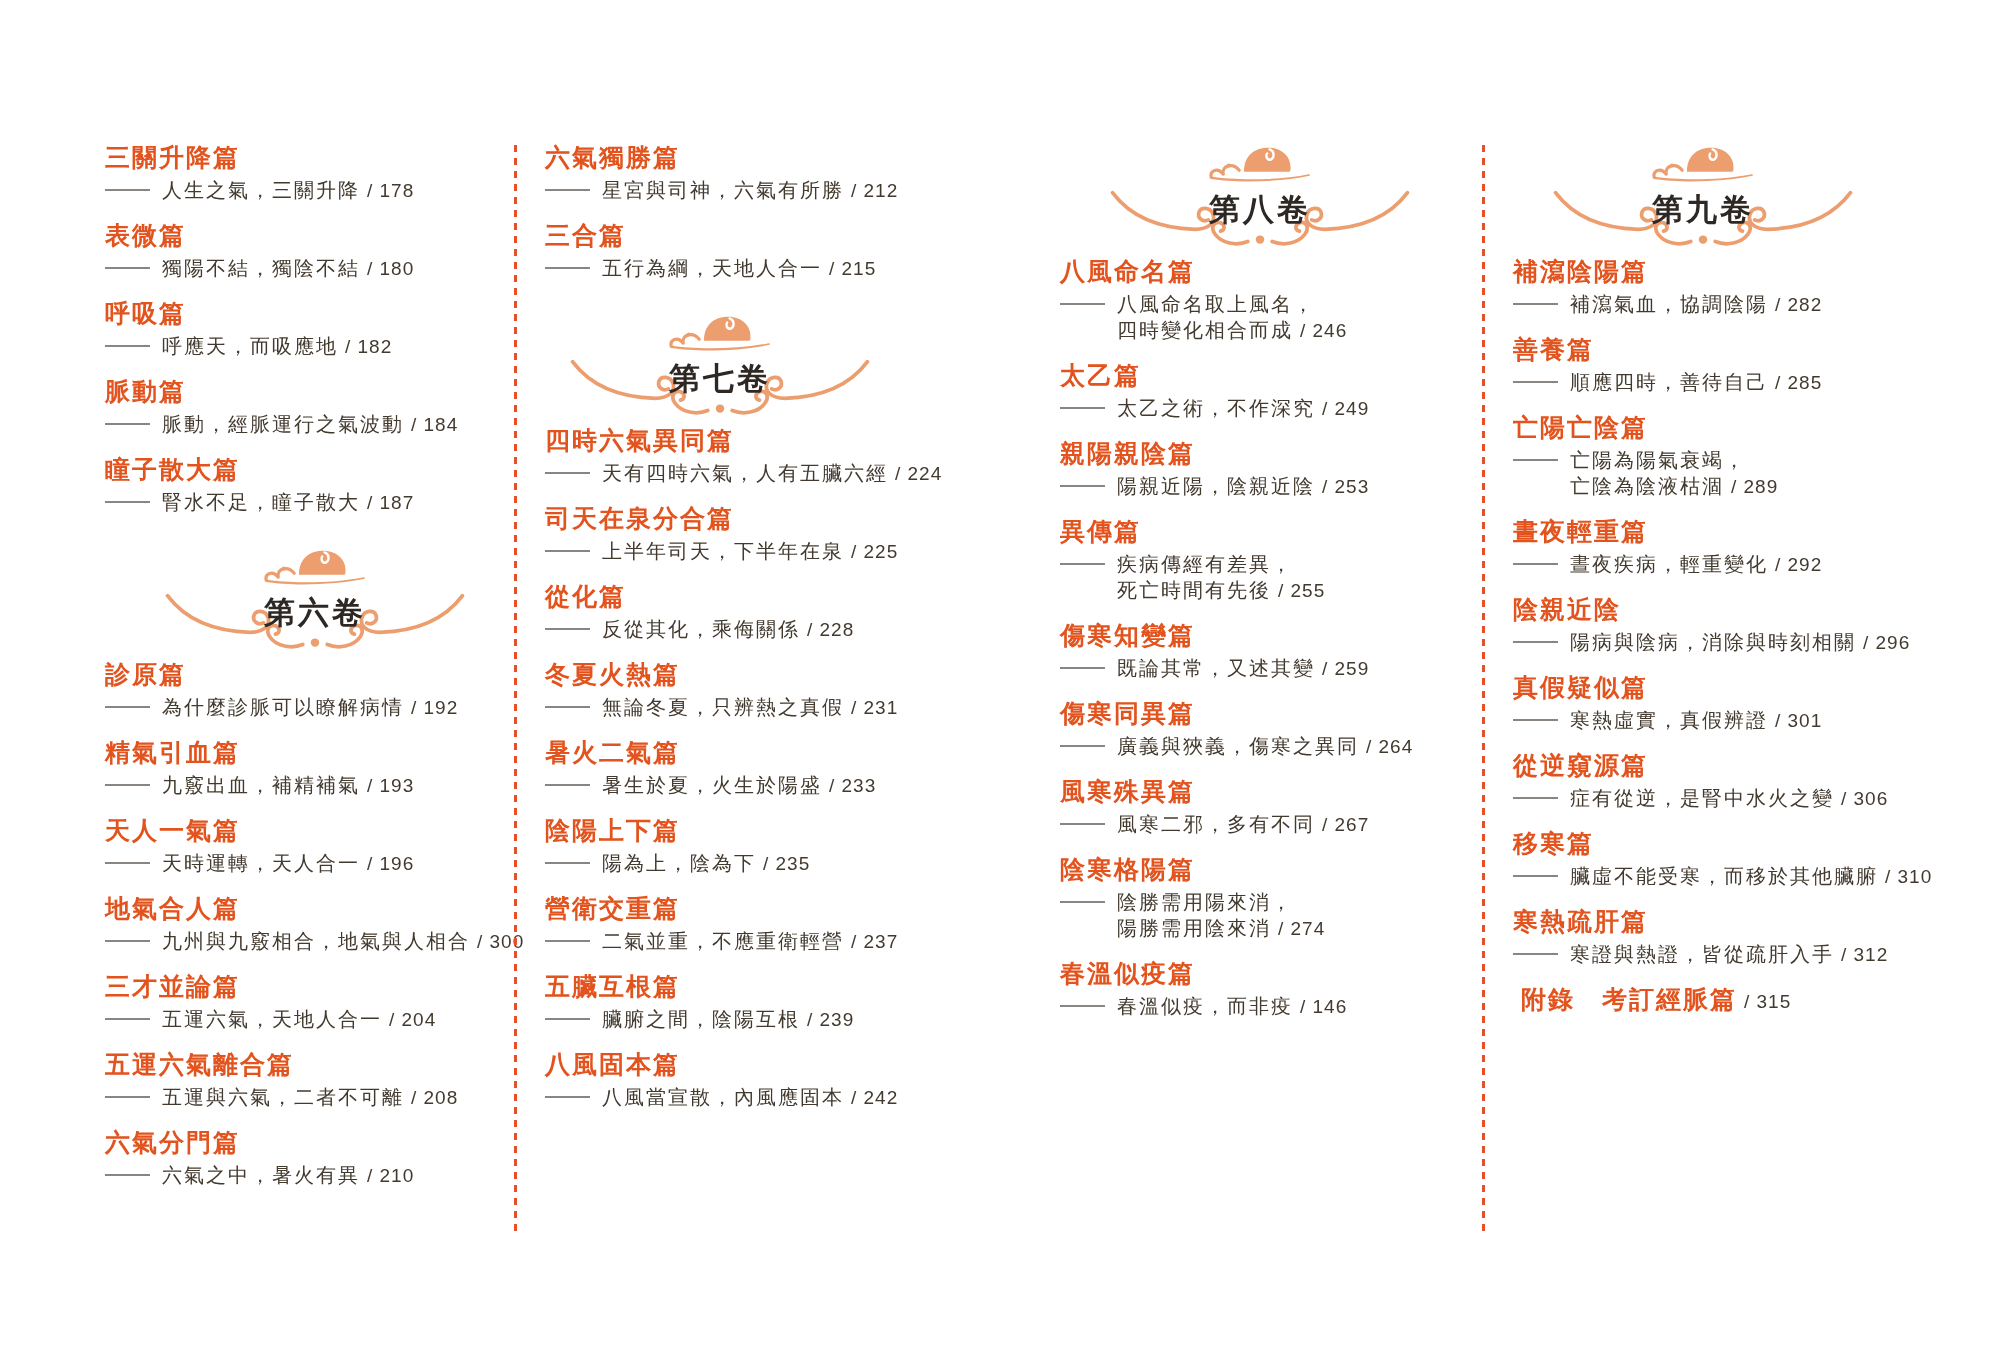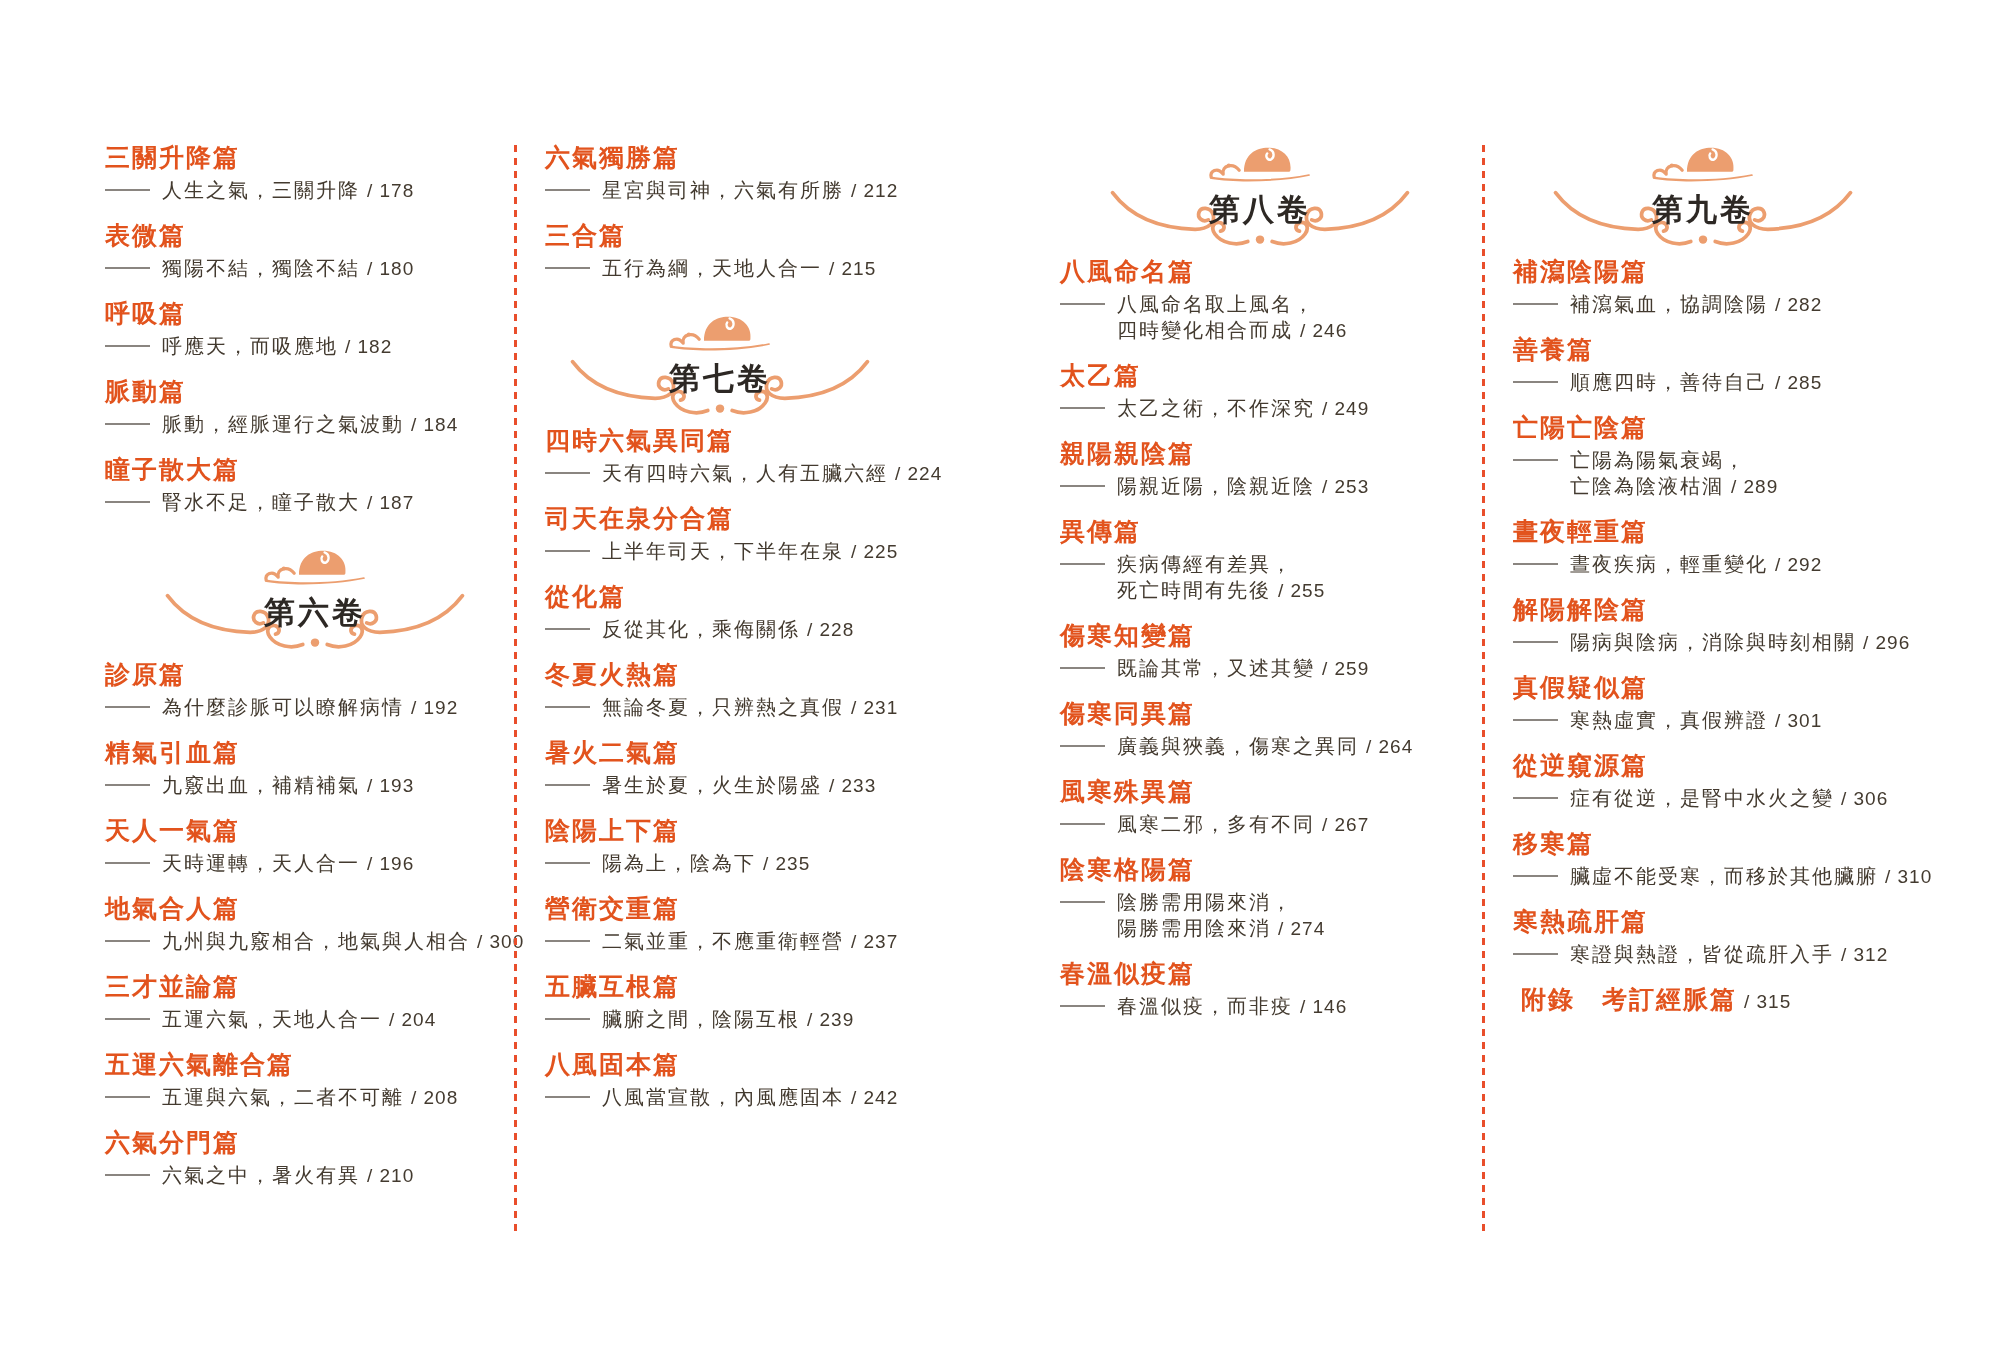--- a/index.html
+++ b/index.html
@@ -395,21 +395,21 @@
           <div class="desc-line cont"><span class="desc-text">亡陰為陰液枯涸</span><span class="page-label">/ 289</span></div>
         </div>
   </div>
       <div class="entry">
     <div class="entry-title">晝夜輕重篇</div>
     <div class="entry-desc">
           <div class="desc-line"><span class="dash"></span><span class="desc-text">晝夜疾病，輕重變化</span><span class="page-label">/ 292</span></div>
         </div>
   </div>
       <div class="entry">
-    <div class="entry-title">解陽解陰篇</div>
+    <div class="entry-title">陰親近陰</div>
     <div class="entry-desc">
           <div class="desc-line"><span class="dash"></span><span class="desc-text">陽病與陰病，消除與時刻相關</span><span class="page-label">/ 296</span></div>
         </div>
   </div>
       <div class="entry">
     <div class="entry-title">真假疑似篇</div>
     <div class="entry-desc">
           <div class="desc-line"><span class="dash"></span><span class="desc-text">寒熱虛實，真假辨證</span><span class="page-label">/ 301</span></div>
         </div>
   </div>

